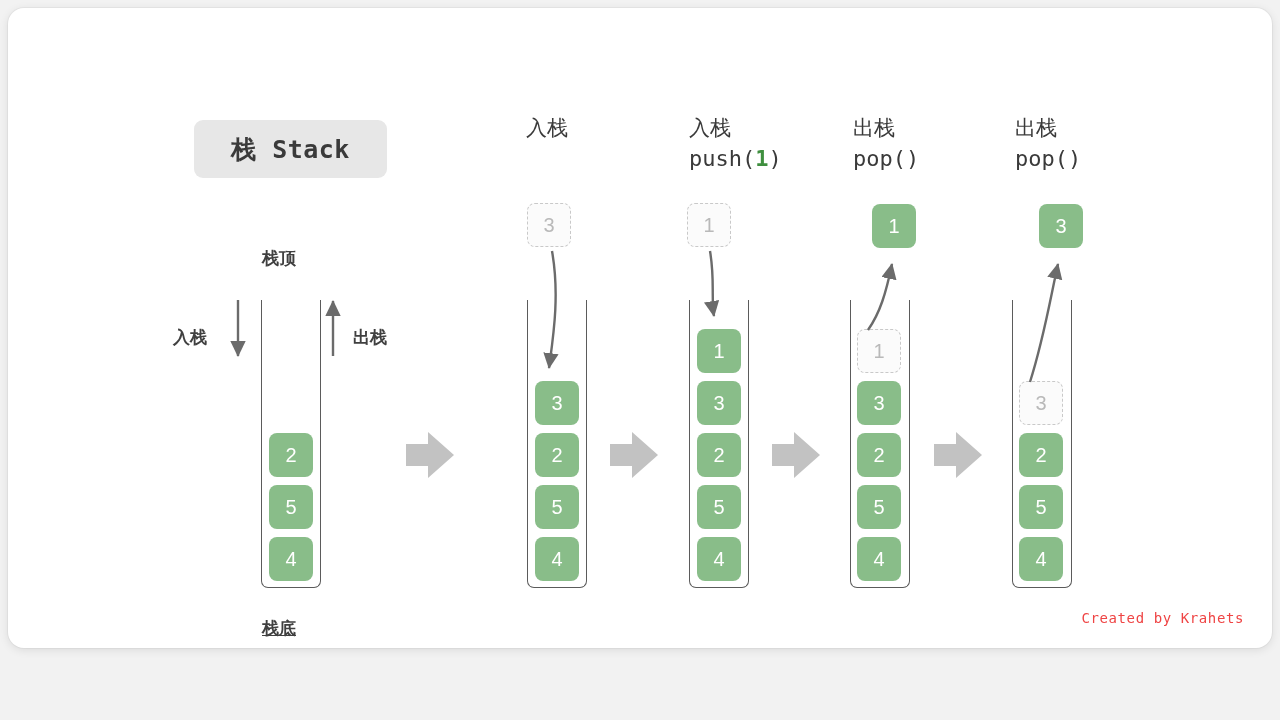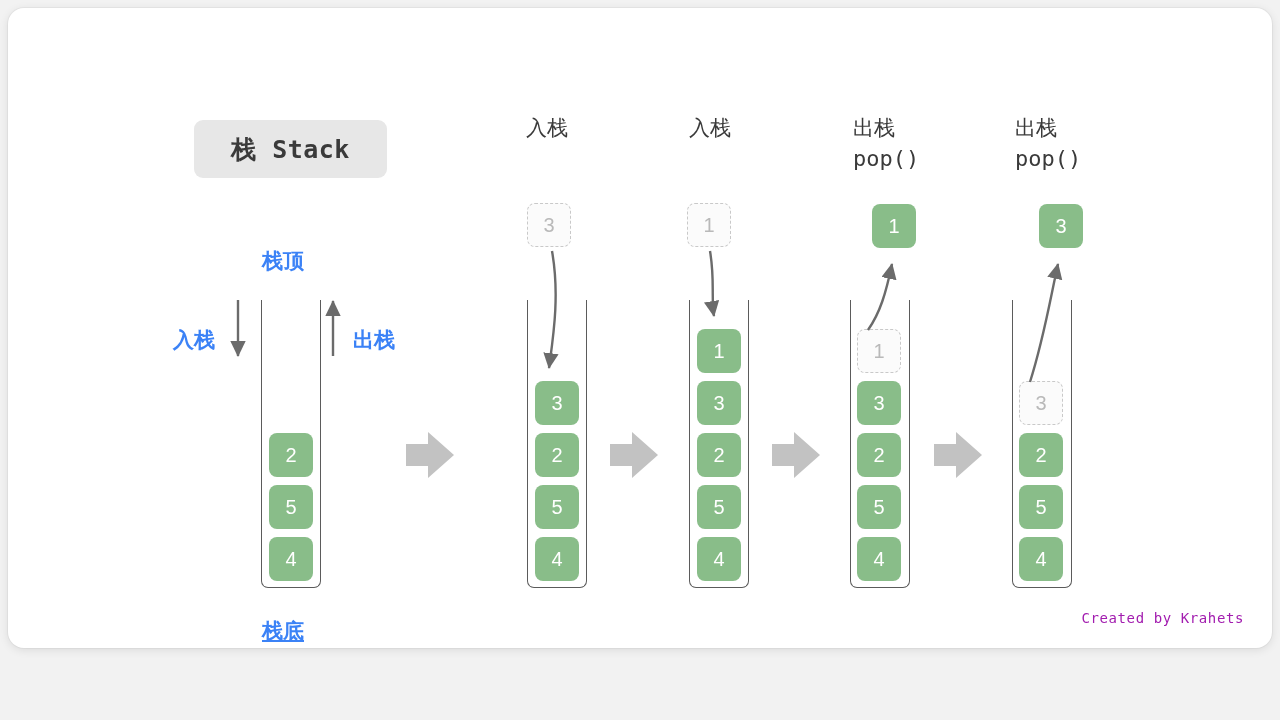--- a/index.html
+++ b/index.html
@@ -42,23 +42,23 @@
     font-size: 25px;
     font-weight: bold;
     color: #3a3a3a;
     letter-spacing: 0.5px;
     white-space: nowrap;
   }
 
   
   .cn-label {
     position: absolute;
-    font-size: 21px;
+    font-size: 17px;
     font-weight: bold;
-    color: #3b82f6;
+    color: #404040;
     white-space: nowrap;
   }
 
   .col-head {
     position: absolute;
     width: 160px;
     text-align: left;
     color: #3a3a3a;
     white-space: nowrap;
   }
@@ -115,40 +115,41 @@
     pointer-events: none;
   }
 
   
   #credit {
     position: absolute;
     right: 28px;
     bottom: 22px;
     font-family: "DejaVu Sans Mono", "Liberation Mono", monospace;
     font-size: 14px;
-    color: #a21caf;
+    color: #ef4444;
     letter-spacing: 0.6px;
     white-space: nowrap;
   }
 </style>
 </head>
 <body>
 
 <div id="card">
 
   <div id="title-badge">
     <span class="t">栈 Stack</span>
   </div>
 
   <div class="col-head" style="left:518px; top:105px;">
     <span class="cn">入栈</span>
   </div>
 
   <div class="col-head" style="left:681px; top:105px;">
     <span class="cn">入栈</span>
+    <span class="code"><span>push(</span><span class="arg">1</span><span>)</span></span>
   </div>
 
   <div class="col-head" style="left:845px; top:105px;">
     <span class="cn">出栈</span>
     <span class="code"><span>pop(</span><span class="arg"></span><span>)</span></span>
   </div>
 
   <div class="col-head" style="left:1007px; top:105px;">
     <span class="cn">出栈</span>
     <span class="code"><span>pop(</span><span class="arg"></span><span>)</span></span>

